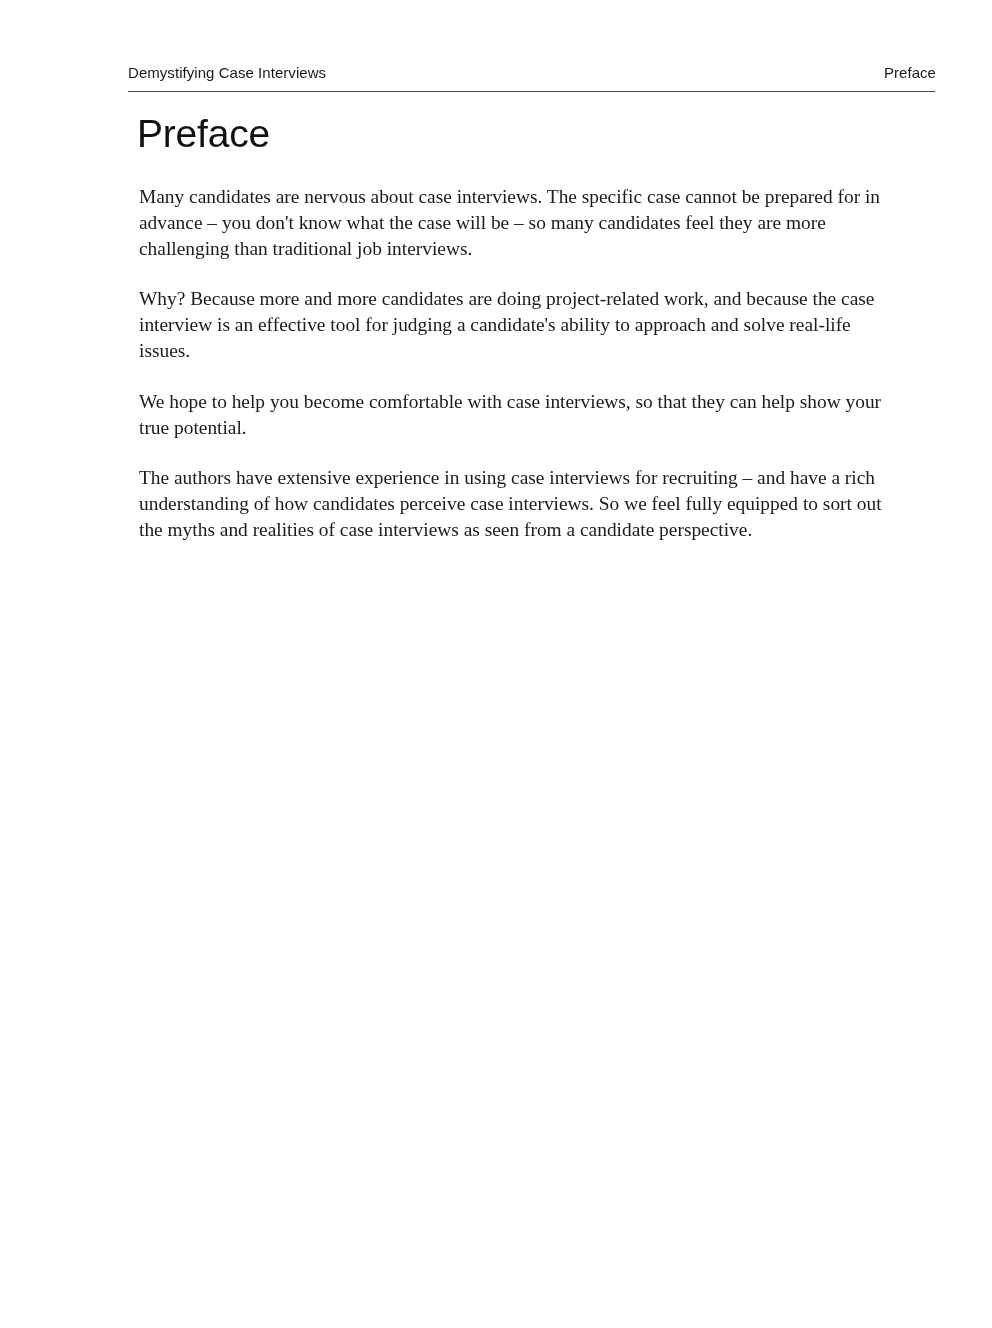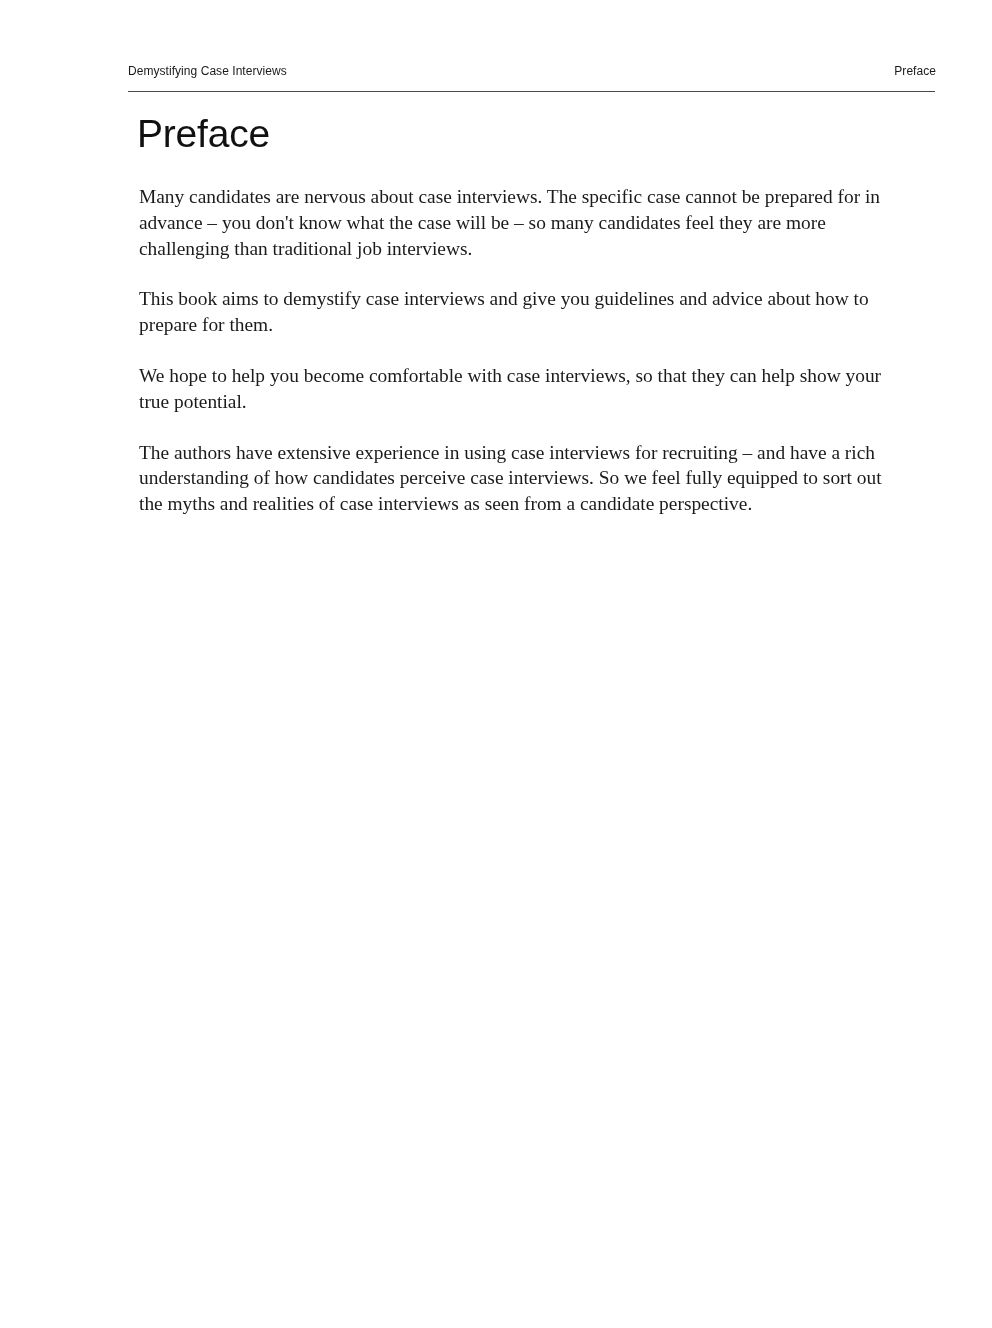--- a/index.html
+++ b/index.html
@@ -28,21 +28,21 @@
   
   .page-header {
     position: absolute;
     left: 128px;
     top: 64px;
     width: 808px;
     display: flex;
     justify-content: space-between;
     align-items: baseline;
     font-family: "Liberation Sans", sans-serif;
-    font-size: 12px;
+    font-size: 15px;
     font-weight: 400;
     color: #1a1a1a;
     letter-spacing: 0.05px;
     gap: 28px;
   }
   .page-header .header-left {
     white-space: nowrap;
   }
   .page-header .header-right {
     white-space: nowrap;
@@ -101,18 +101,18 @@
     <span class="header-left">Demystifying Case Interviews</span>
     <span class="header-right">Preface</span>
   </div>
 
   <div class="header-rule"></div>
 
   <h1 class="chapter-title">Preface</h1>
 
   <div class="body-copy">
     <p>Many candidates are nervous about case interviews. The specific case cannot be prepared for in advance – you don't know what the case will be – so many candidates feel they are more challenging than traditional job interviews.</p>
-    <p>This book aims to demystify case interviews and give you guidelines and advice about how to prepare for them.</p>
+    <p>Why? Because more and more candidates are doing project-related work, and because the case interview is an effective tool for judging a candidate's ability to approach and solve real-life issues.</p>
     <p>We hope to help you become comfortable with case interviews, so that they can help show your true potential.</p>
     <p>The authors have extensive experience in using case interviews for recruiting – and have a rich understanding of how candidates perceive case interviews. So we feel fully equipped to sort out the myths and realities of case interviews as seen from a candidate perspective.</p>
   </div>
 
 </div>
 
 </body></html>

